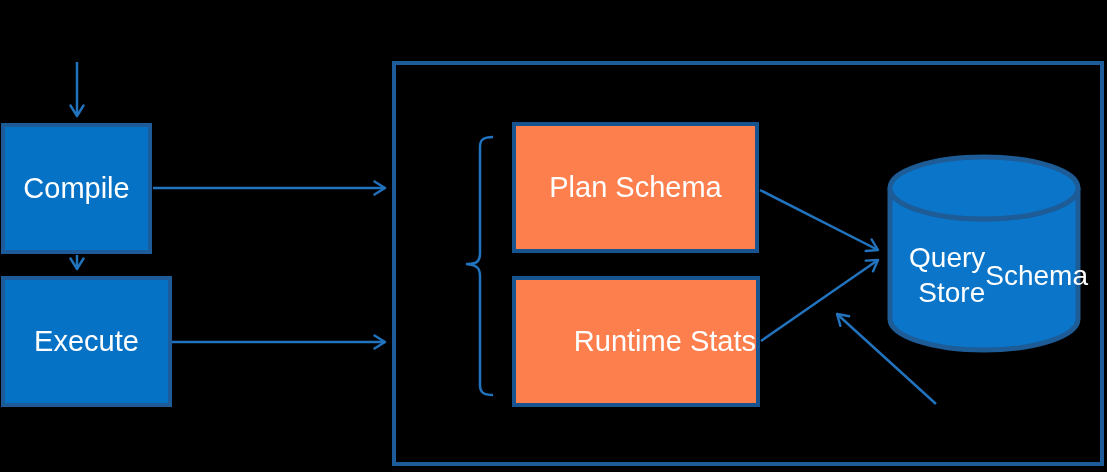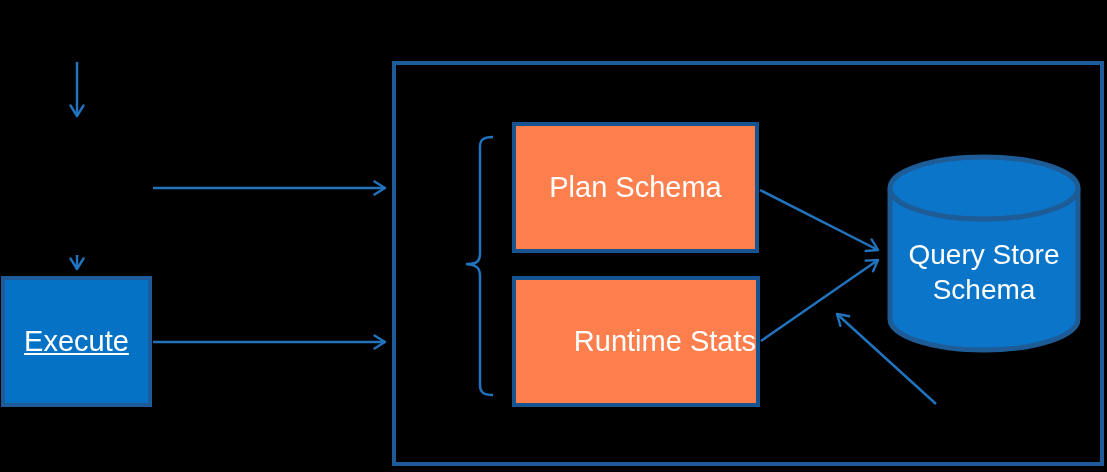--- a/index.html
+++ b/index.html
@@ -33,37 +33,37 @@
   }
   .process {
     background: var(--process-fill, #0672C6);
     border: 4px solid var(--process-border, #1E5B99);
   }
   .store {
     background: var(--store-fill, #FC7F4D);
     border: 4px solid var(--store-border, #17548F);
   }
   .compile { left: 1px; top: 123px; width: 151px; height: 131px; }
-  .execute { left: 1px; top: 276px; width: 151px; height: 131px; text-decoration: underline; }
+  .execute { left: 1px; top: 276px; width: 171px; height: 131px; }
   .container-box {
     position: absolute;
     left: 392px; top: 61px;
     width: 712px; height: 405px;
     box-sizing: border-box;
     border: 4px solid var(--container-border, #1E5B99);
     background: transparent;
   }
   .plan-store   { left: 512px; top: 122px; width: 247px; height: 131px; }
   .runtime-stats{ left: 512px; top: 276px; width: 248px; height: 131px; justify-content: flex-end; }
   .cyl-label {
     position: absolute;
     left: 880px; top: 237px;
     width: 208px; height: 76px;
     display: flex;
-    flex-direction: column;
+    flex-direction: row;
     align-items: center;
     justify-content: flex-start;
     color: var(--text, #fff);
     font-size: 28px;
     line-height: 35px;
     text-align: right;
   }
   .arrow-line, .brace-path {
     stroke: var(--arrow, #2273BE);
     stroke-width: 2.5;
@@ -106,20 +106,23 @@
     <line class="arrow-line" x1="77" y1="255" x2="77" y2="269" marker-end="url(#arrowhead)"></line>
     <line class="arrow-line" x1="153" y1="188" x2="385" y2="188" marker-end="url(#arrowhead)"></line>
     <line class="arrow-line" x1="153" y1="342" x2="385" y2="342" marker-end="url(#arrowhead)"></line>
     <line class="arrow-line" x1="760" y1="190" x2="878" y2="250" marker-end="url(#arrowhead)"></line>
     <line class="arrow-line" x1="761" y1="341" x2="878" y2="260" marker-end="url(#arrowhead)"></line>
     <line class="arrow-line" x1="936" y1="404" x2="837" y2="314" marker-end="url(#arrowhead)"></line>
   </svg>
 
   <div class="container-box"></div>
 
+  <div class="node process compile">
+    <span>Compile</span>
+  </div>
   <div class="node process execute">
     <span>Execute</span>
   </div>
 
   <div class="node store plan-store">
     <span>Plan Schema</span>
   </div>
   <div class="node store runtime-stats">
     <span>Runtime Stats</span>
   </div>

